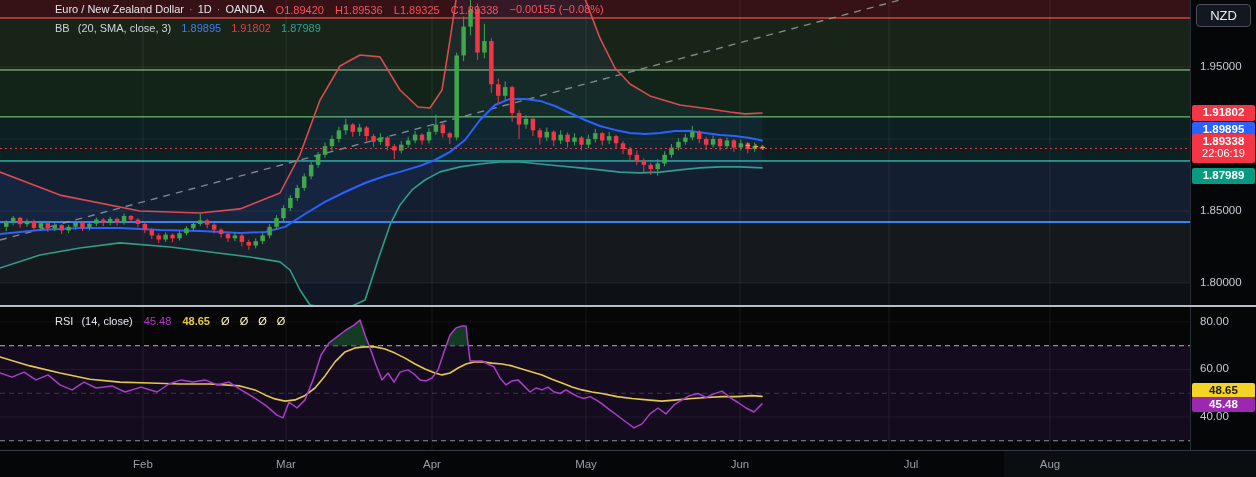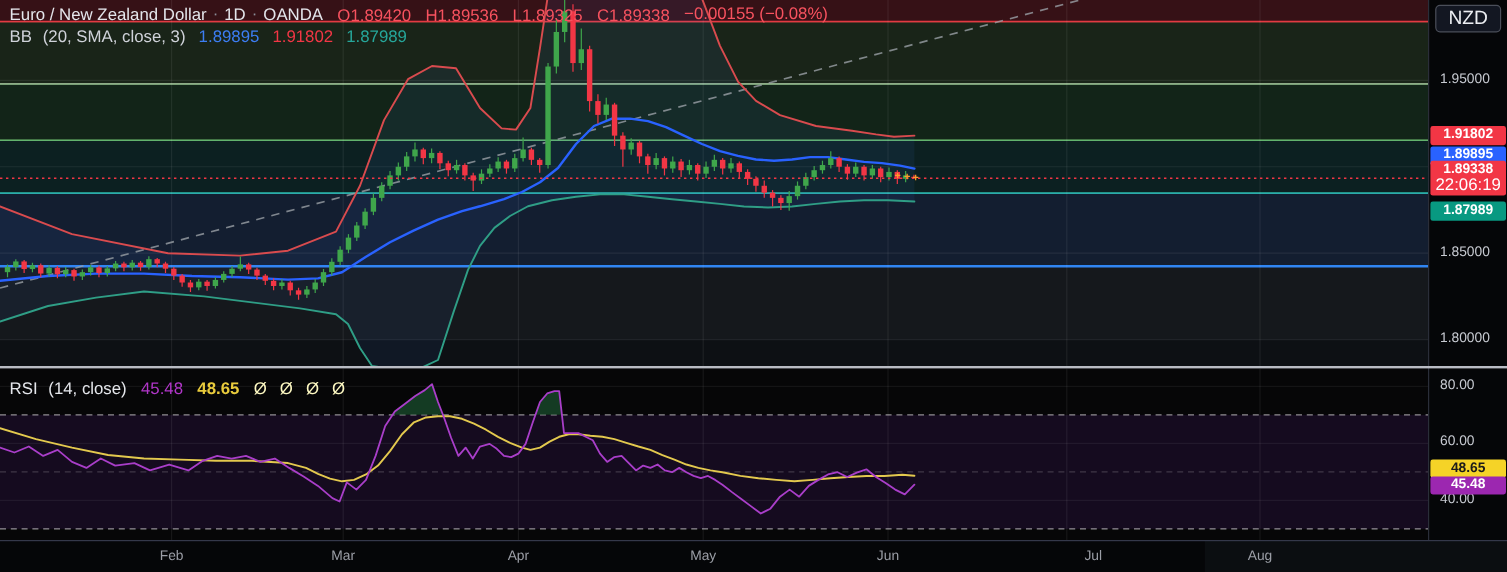--- a/index.html
+++ b/index.html
@@ -6,42 +6,42 @@
   #app{position:relative;width:1256px;height:477px;overflow:hidden;background:#0b0e11;
        font-family:"Liberation Sans",sans-serif;-webkit-font-smoothing:antialiased;}
   #price-pane{position:absolute;left:0;top:0;width:1190px;height:306px;background:#0d1014;}
   #rsi-pane{position:absolute;left:0;top:307px;width:1190px;height:143px;background:#060607;}
   #pane-sep{position:absolute;left:0;top:305px;width:1256px;height:2px;background:#b9bcc4;z-index:30;}
   #time-sep{position:absolute;left:0;top:450px;width:1256px;height:1px;background:#34384a;z-index:30;}
   #time-axis{position:absolute;left:0;top:451px;width:1004px;height:26px;background:#050608;z-index:25;}
   #axis-col{position:absolute;left:1190px;top:0;width:66px;height:450px;background:#050608;
             border-left:1px solid #2a2e39;z-index:26;}
   svg{position:absolute;left:0;top:0;}
-  .legend{position:absolute;z-index:20;font-size:14px;white-space:nowrap;}
+  .legend{position:absolute;z-index:20;font-size:11px;white-space:nowrap;margin-left:47px;}
   .legend span{vertical-align:middle;}
   #legend-main{left:8px;top:2px;color:#e4e6eb;}
   #legend-bb{left:8px;top:21px;color:#cfd2d9;}
   #legend-rsi{left:8px;top:314px;color:#e4e6eb;}
   .sep-dot{color:#8b8e98;margin:0 5px;}
   .ohlc{margin-left:8px;color:#f7525f;}
   .chg{margin-left:8px;color:#f7525f;}
   .bb-basis{color:#3c7df2;margin-left:7px;}
   .bb-upper{color:#f23645;margin-left:7px;}
   .bb-lower{color:#26a69a;margin-left:7px;}
   .rsi-val{color:#b136c9;margin-left:8px;}
   .rsi-ma{color:#e9cb3c;margin-left:8px;font-weight:bold;}
   .rsi-null{color:#fef9c3;margin-left:8px;word-spacing:7px;}
   .tick-label{position:absolute;left:0;width:60px;text-align:left;padding-left:9px;
               color:#c7cad1;font-size:11.5px;z-index:27;}
   .tag{position:absolute;left:1px;width:63px;border-radius:2px;color:#fff;text-align:center;
        font-size:11.5px;font-weight:bold;line-height:15px;z-index:28;}
-  .tag .sub{display:block;font-size:14px;font-weight:normal;line-height:12px;margin-top:-2px;}
+  .tag .sub{display:block;font-size:11px;font-weight:normal;line-height:12px;margin-top:-2px;}
   .month-label{position:absolute;top:7px;color:#9b9ea6;font-size:11.5px;transform:translateX(-50%);}
   #nzd-btn{position:absolute;left:5px;top:4px;width:53px;height:21px;line-height:21px;border:1px solid #4b4f5a;
-           border-radius:4px;color:#eceef2;background:#131722;font-size:16px;text-align:center;z-index:29;}
+           border-radius:4px;color:#eceef2;background:#131722;font-size:13px;text-align:center;z-index:29;}
 </style>
 </head>
 <body>
 
 <div id="app">
 
   <div id="price-pane">
     <svg id="price-svg" width="1190" height="306">
         <rect x="0" y="0" width="1190" height="17.999999999999943" fill="rgba(90,18,24,0.55)"></rect>
         <line x1="0" y1="17.999999999999943" x2="1190" y2="17.999999999999943" stroke="#f23645" stroke-width="1.5"></line>

